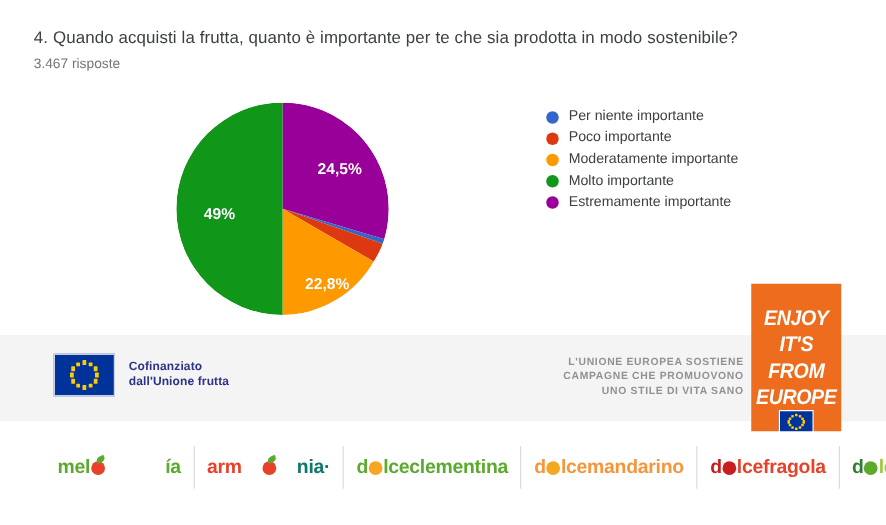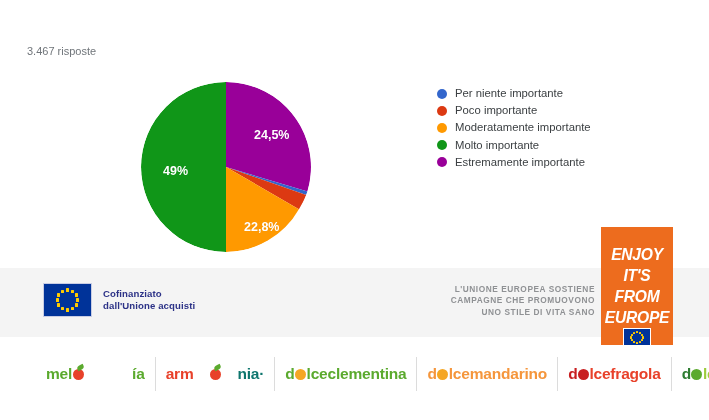--- a/index.html
+++ b/index.html
@@ -110,20 +110,21 @@
   .leaf{
     position:absolute;width:7px;height:5px;background:#5BAA2E;
     border-radius:60% 0 60% 0;top:-4px;left:4px;transform:rotate(-25deg);
   }
 </style>
 </head>
 <body>
 
 <div id="page">
 
+  <div class="q-title">4. Quando acquisti la frutta, quanto è importante per te che sia prodotta in modo sostenibile?</div>
   <div class="q-sub">3.467 risposte</div>
 
   <div class="chart-area">
 
     <div class="pie-wrap">
       <div class="pie">
         <svg width="170" height="170" viewBox="0 0 170 170">
 
           <path fill="#990099" d="M85 85 L85 0 A85 85 0 0 1 166.55 109.45 Z"></path>
 
@@ -176,21 +177,21 @@
           <span class="star" style="width: 3.2px; height: 3.2px; left: 26.9px; top: 23.0603px; background: rgb(255, 204, 0);"></span>
           <span class="star" style="width: 3.2px; height: 3.2px; left: 21.9px; top: 24.4px; background: rgb(255, 204, 0);"></span>
           <span class="star" style="width: 3.2px; height: 3.2px; left: 16.9px; top: 23.0603px; background: rgb(255, 204, 0);"></span>
           <span class="star" style="width: 3.2px; height: 3.2px; left: 13.2397px; top: 19.4px; background: rgb(255, 204, 0);"></span>
           <span class="star" style="width: 3.2px; height: 3.2px; left: 11.9px; top: 14.4px; background: rgb(255, 204, 0);"></span>
           <span class="star" style="width: 3.2px; height: 3.2px; left: 13.2397px; top: 9.4px; background: rgb(255, 204, 0);"></span>
           <span class="star" style="width: 3.2px; height: 3.2px; left: 16.9px; top: 5.73975px; background: rgb(255, 204, 0);"></span>
         </div>
       <div class="eu-caption">
         <div>Cofinanziato</div>
-        <div>dall'Unione acquisti</div>
+        <div>dall'Unione frutta</div>
       </div>
     </div>
     <div class="eu-slogan">
       <div>L'UNIONE EUROPEA SOSTIENE</div>
       <div>CAMPAGNE CHE PROMUOVONO</div>
       <div>UNO STILE DI VITA SANO</div>
     </div>
   </div>
 
   <div class="enjoy">

